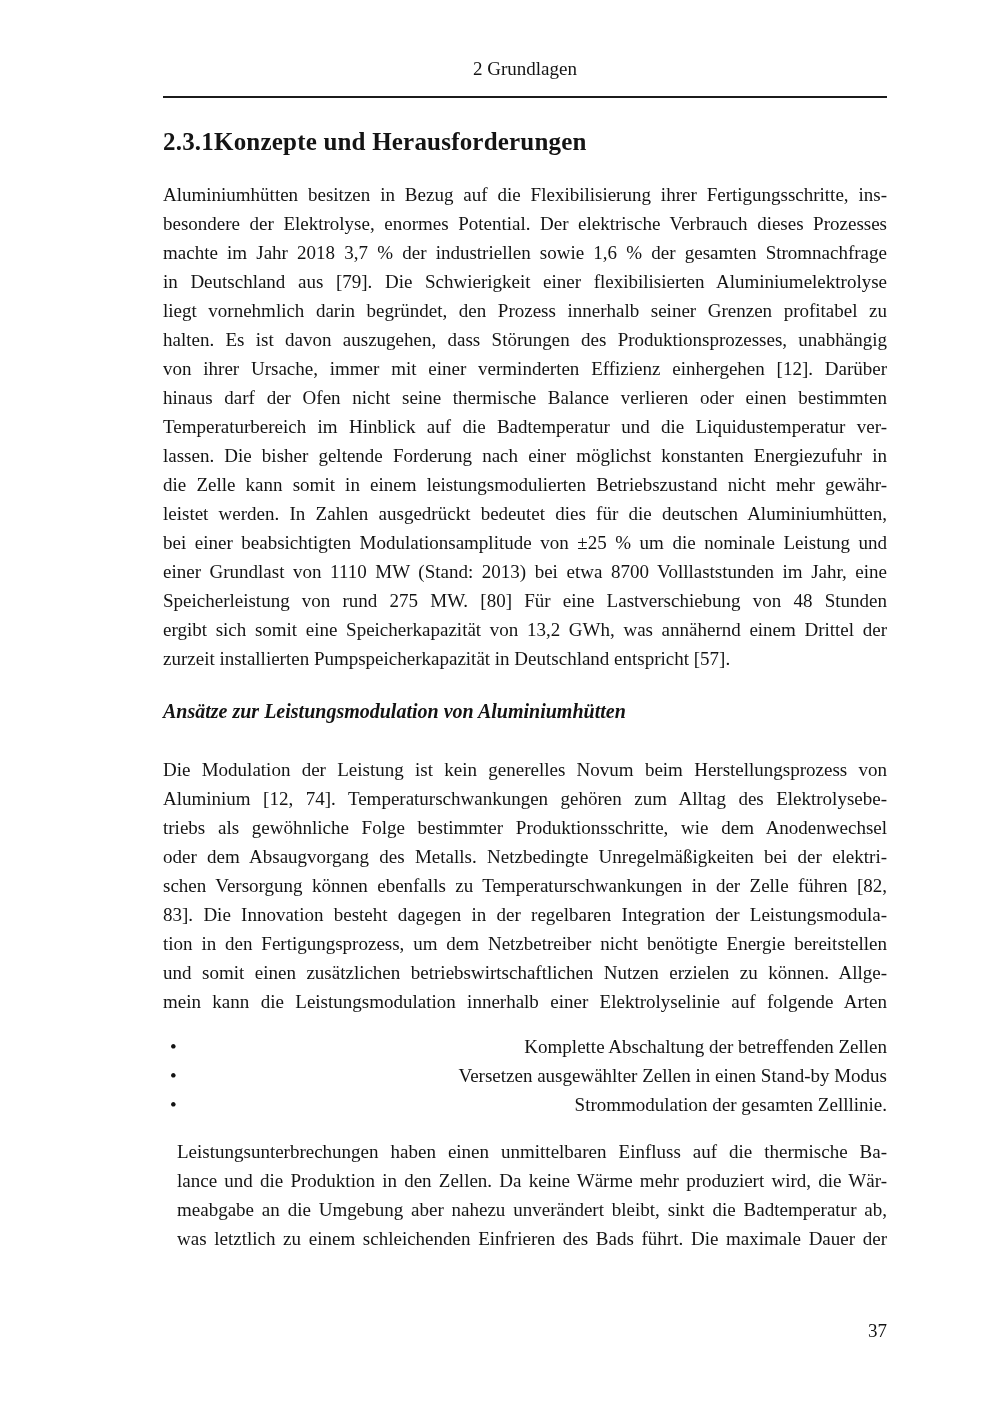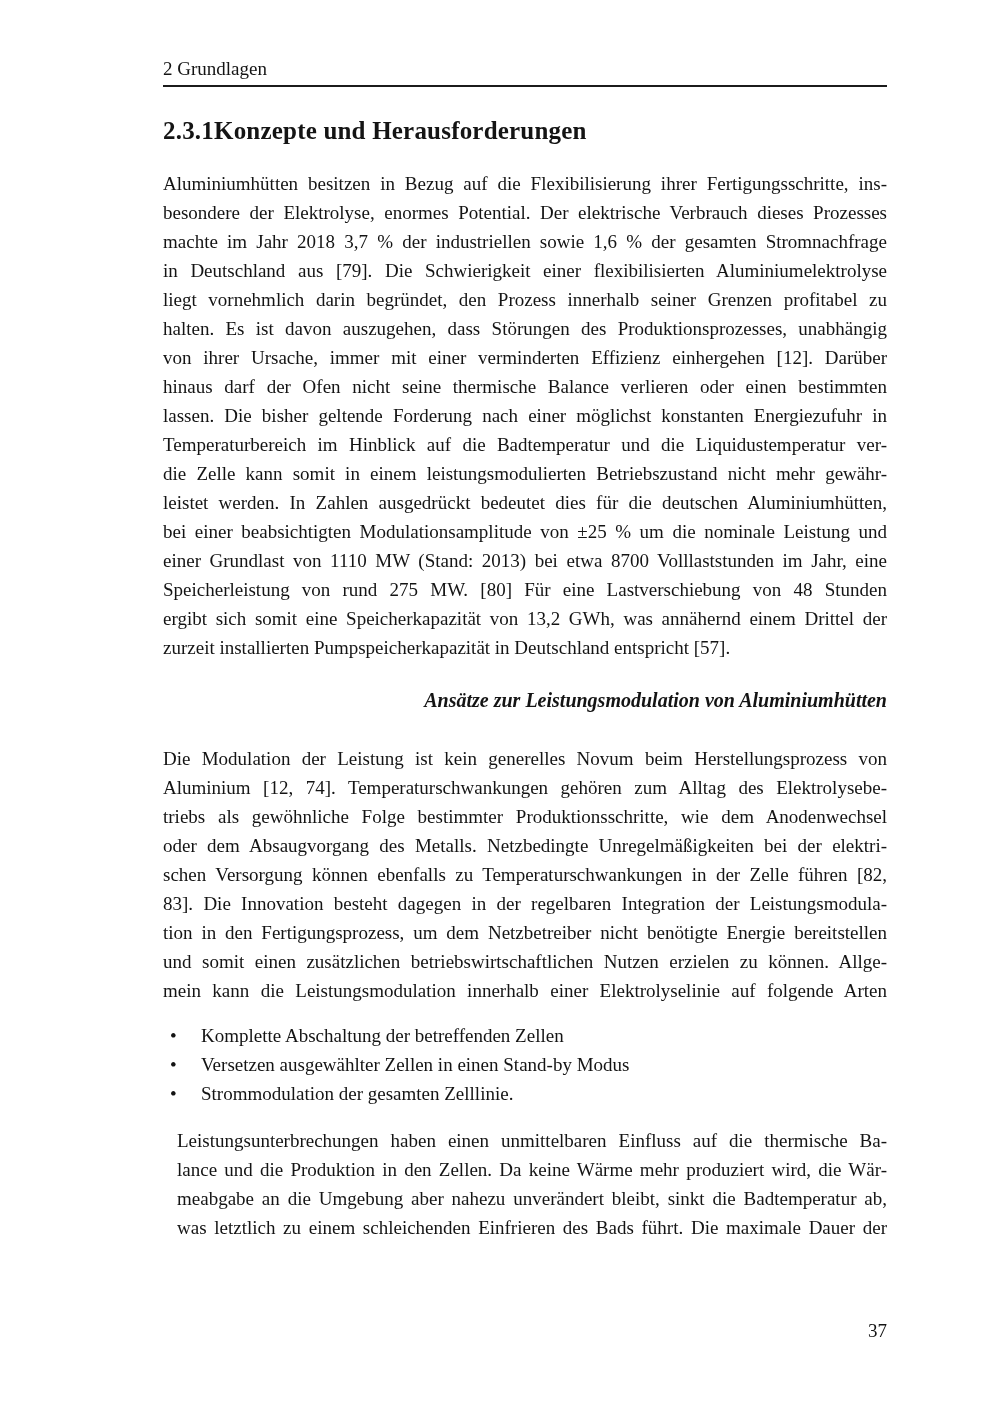--- a/index.html
+++ b/index.html
@@ -14,22 +14,22 @@
     overflow: hidden;
   }
   .content {
     position: absolute;
     left: 163px;
     top: 0;
     width: 724px;
   }
   .running-header {
     padding-top: 58px;
-    padding-bottom: 5px;
-    text-align: left;
+    padding-bottom: 16px;
+    text-align: center;
     font-size: 19px;
     line-height: 22px;
     border-bottom: 2px solid #1b1b1b;
   }
   .section-heading {
     margin-top: 28px;
     display: flex;
     font-size: 25px;
     font-weight: bold;
     line-height: 31px;
@@ -45,30 +45,29 @@
     text-align: justify;
     text-align-last: justify;
   }
   .tline-end { text-align-last: left; }
   .subheading {
     margin-top: 25px;
     font-size: 20px;
     font-weight: bold;
     font-style: italic;
     line-height: 27px;
-    text-align: right;
   }
   .para-2 { margin-top: 30px; }
   .bullet-list {
     margin-top: 16px;
     font-size: 19px;
   }
   .bullet-item { display: flex; line-height: 29px; }
   .bullet-dot { width: 38px; padding-left: 7px; flex: none; }
-  .bullet-text { flex: 1; }
+  .bullet-text { flex: 1; text-align: right; }
   .para-3 { margin-top: 18px; margin-left: 14px; }
   .page-number {
     position: absolute;
     left: 163px;
     top: 1320px;
     width: 724px;
     text-align: right;
     font-size: 19px;
     line-height: 22px;
   }
@@ -90,22 +89,22 @@
 
     <div class="para para-1">
         <div class="tline">Aluminiumhütten besitzen in Bezug auf die Flexibilisierung ihrer Fertigungsschritte, ins-</div>
         <div class="tline">besondere der Elektrolyse, enormes Potential. Der elektrische Verbrauch dieses Prozesses</div>
         <div class="tline">machte im Jahr 2018 3,7 % der industriellen sowie 1,6 % der gesamten Stromnachfrage</div>
         <div class="tline">in Deutschland aus [79]. Die Schwierigkeit einer flexibilisierten Aluminiumelektrolyse</div>
         <div class="tline">liegt vornehmlich darin begründet, den Prozess innerhalb seiner Grenzen profitabel zu</div>
         <div class="tline">halten. Es ist davon auszugehen, dass Störungen des Produktionsprozesses, unabhängig</div>
         <div class="tline">von ihrer Ursache, immer mit einer verminderten Effizienz einhergehen [12]. Darüber</div>
         <div class="tline">hinaus darf der Ofen nicht seine thermische Balance verlieren oder einen bestimmten</div>
+        <div class="tline">Temperaturbereich im Hinblick auf die Badtemperatur und die Liquidustemperatur ver-</div>
         <div class="tline">lassen. Die bisher geltende Forderung nach einer möglichst konstanten Energiezufuhr in</div>
-        <div class="tline">Temperaturbereich im Hinblick auf die Badtemperatur und die Liquidustemperatur ver-</div>
         <div class="tline">die Zelle kann somit in einem leistungsmodulierten Betriebszustand nicht mehr gewähr-</div>
         <div class="tline">leistet werden. In Zahlen ausgedrückt bedeutet dies für die deutschen Aluminiumhütten,</div>
         <div class="tline">bei einer beabsichtigten Modulationsamplitude von ±25 % um die nominale Leistung und</div>
         <div class="tline">einer Grundlast von 1110 MW (Stand: 2013) bei etwa 8700 Volllaststunden im Jahr, eine</div>
         <div class="tline">Speicherleistung von rund 275 MW. [80] Für eine Lastverschiebung von 48 Stunden</div>
         <div class="tline">ergibt sich somit eine Speicherkapazität von 13,2 GWh, was annähernd einem Drittel der</div>
         <div class="tline tline-end">zurzeit installierten Pumpspeicherkapazität in Deutschland entspricht [57].</div>
       </div>
 
     <h2 class="subheading">Ansätze zur Leistungsmodulation von Aluminiumhütten</h2>

